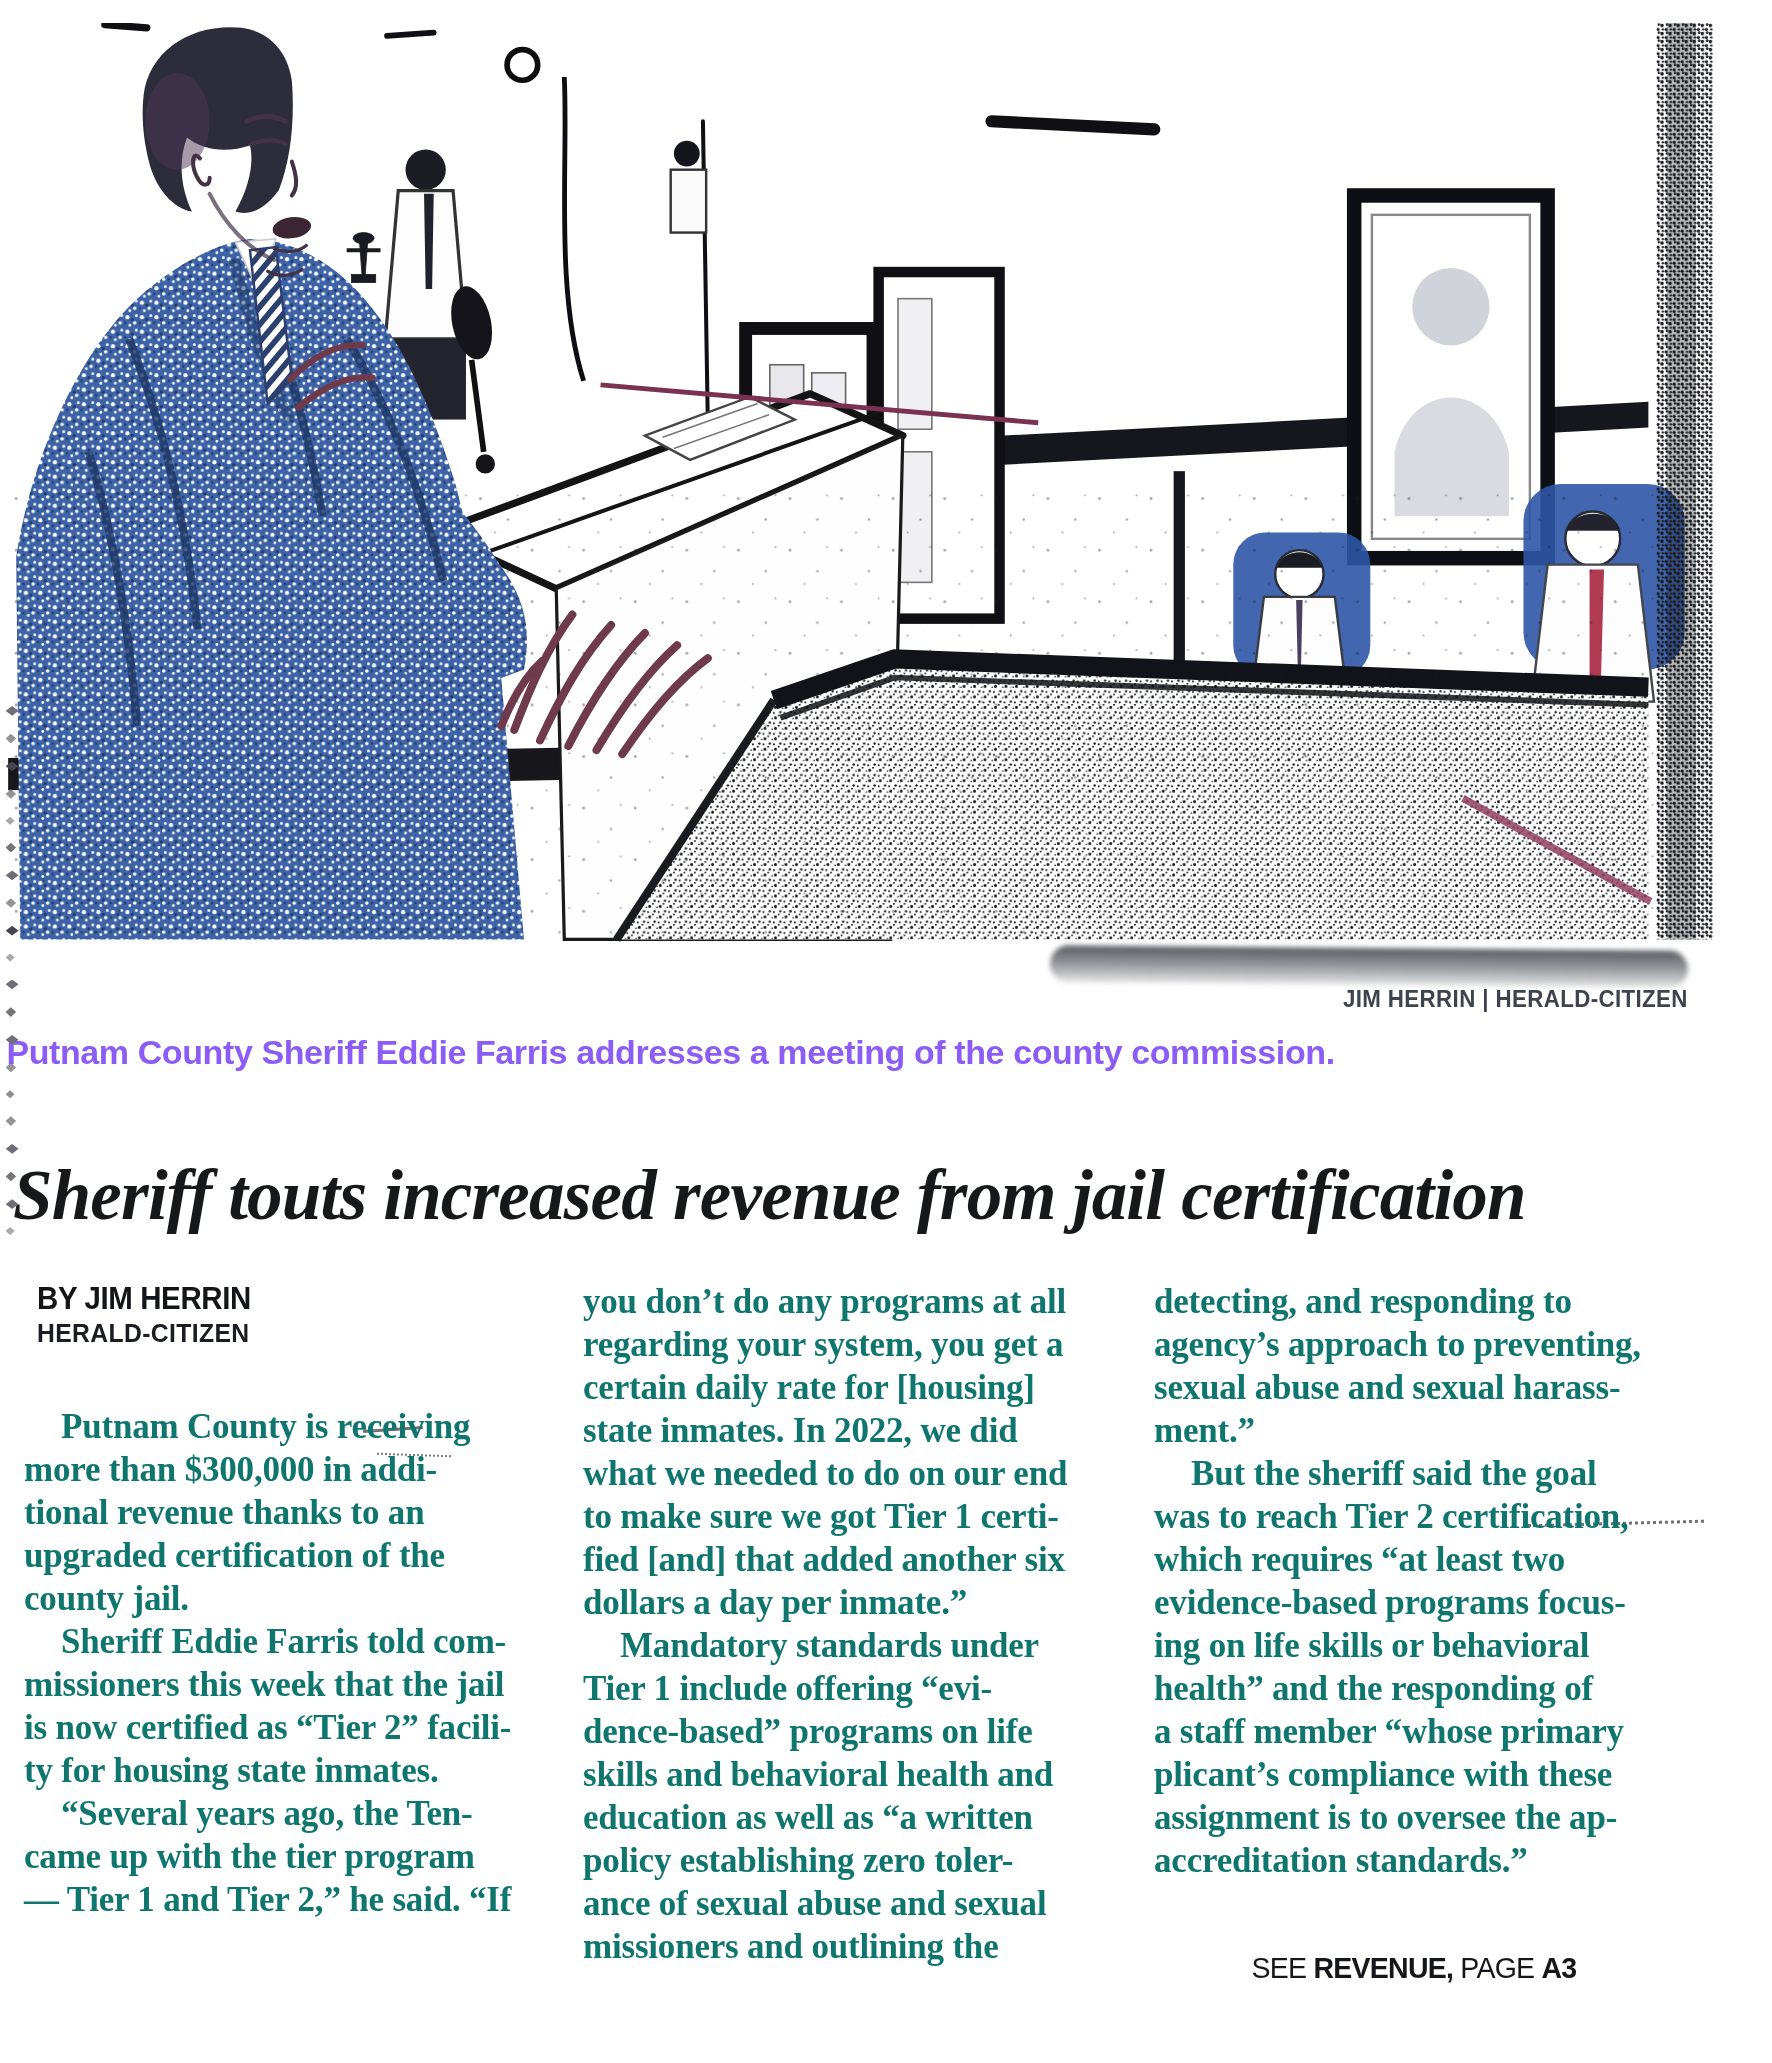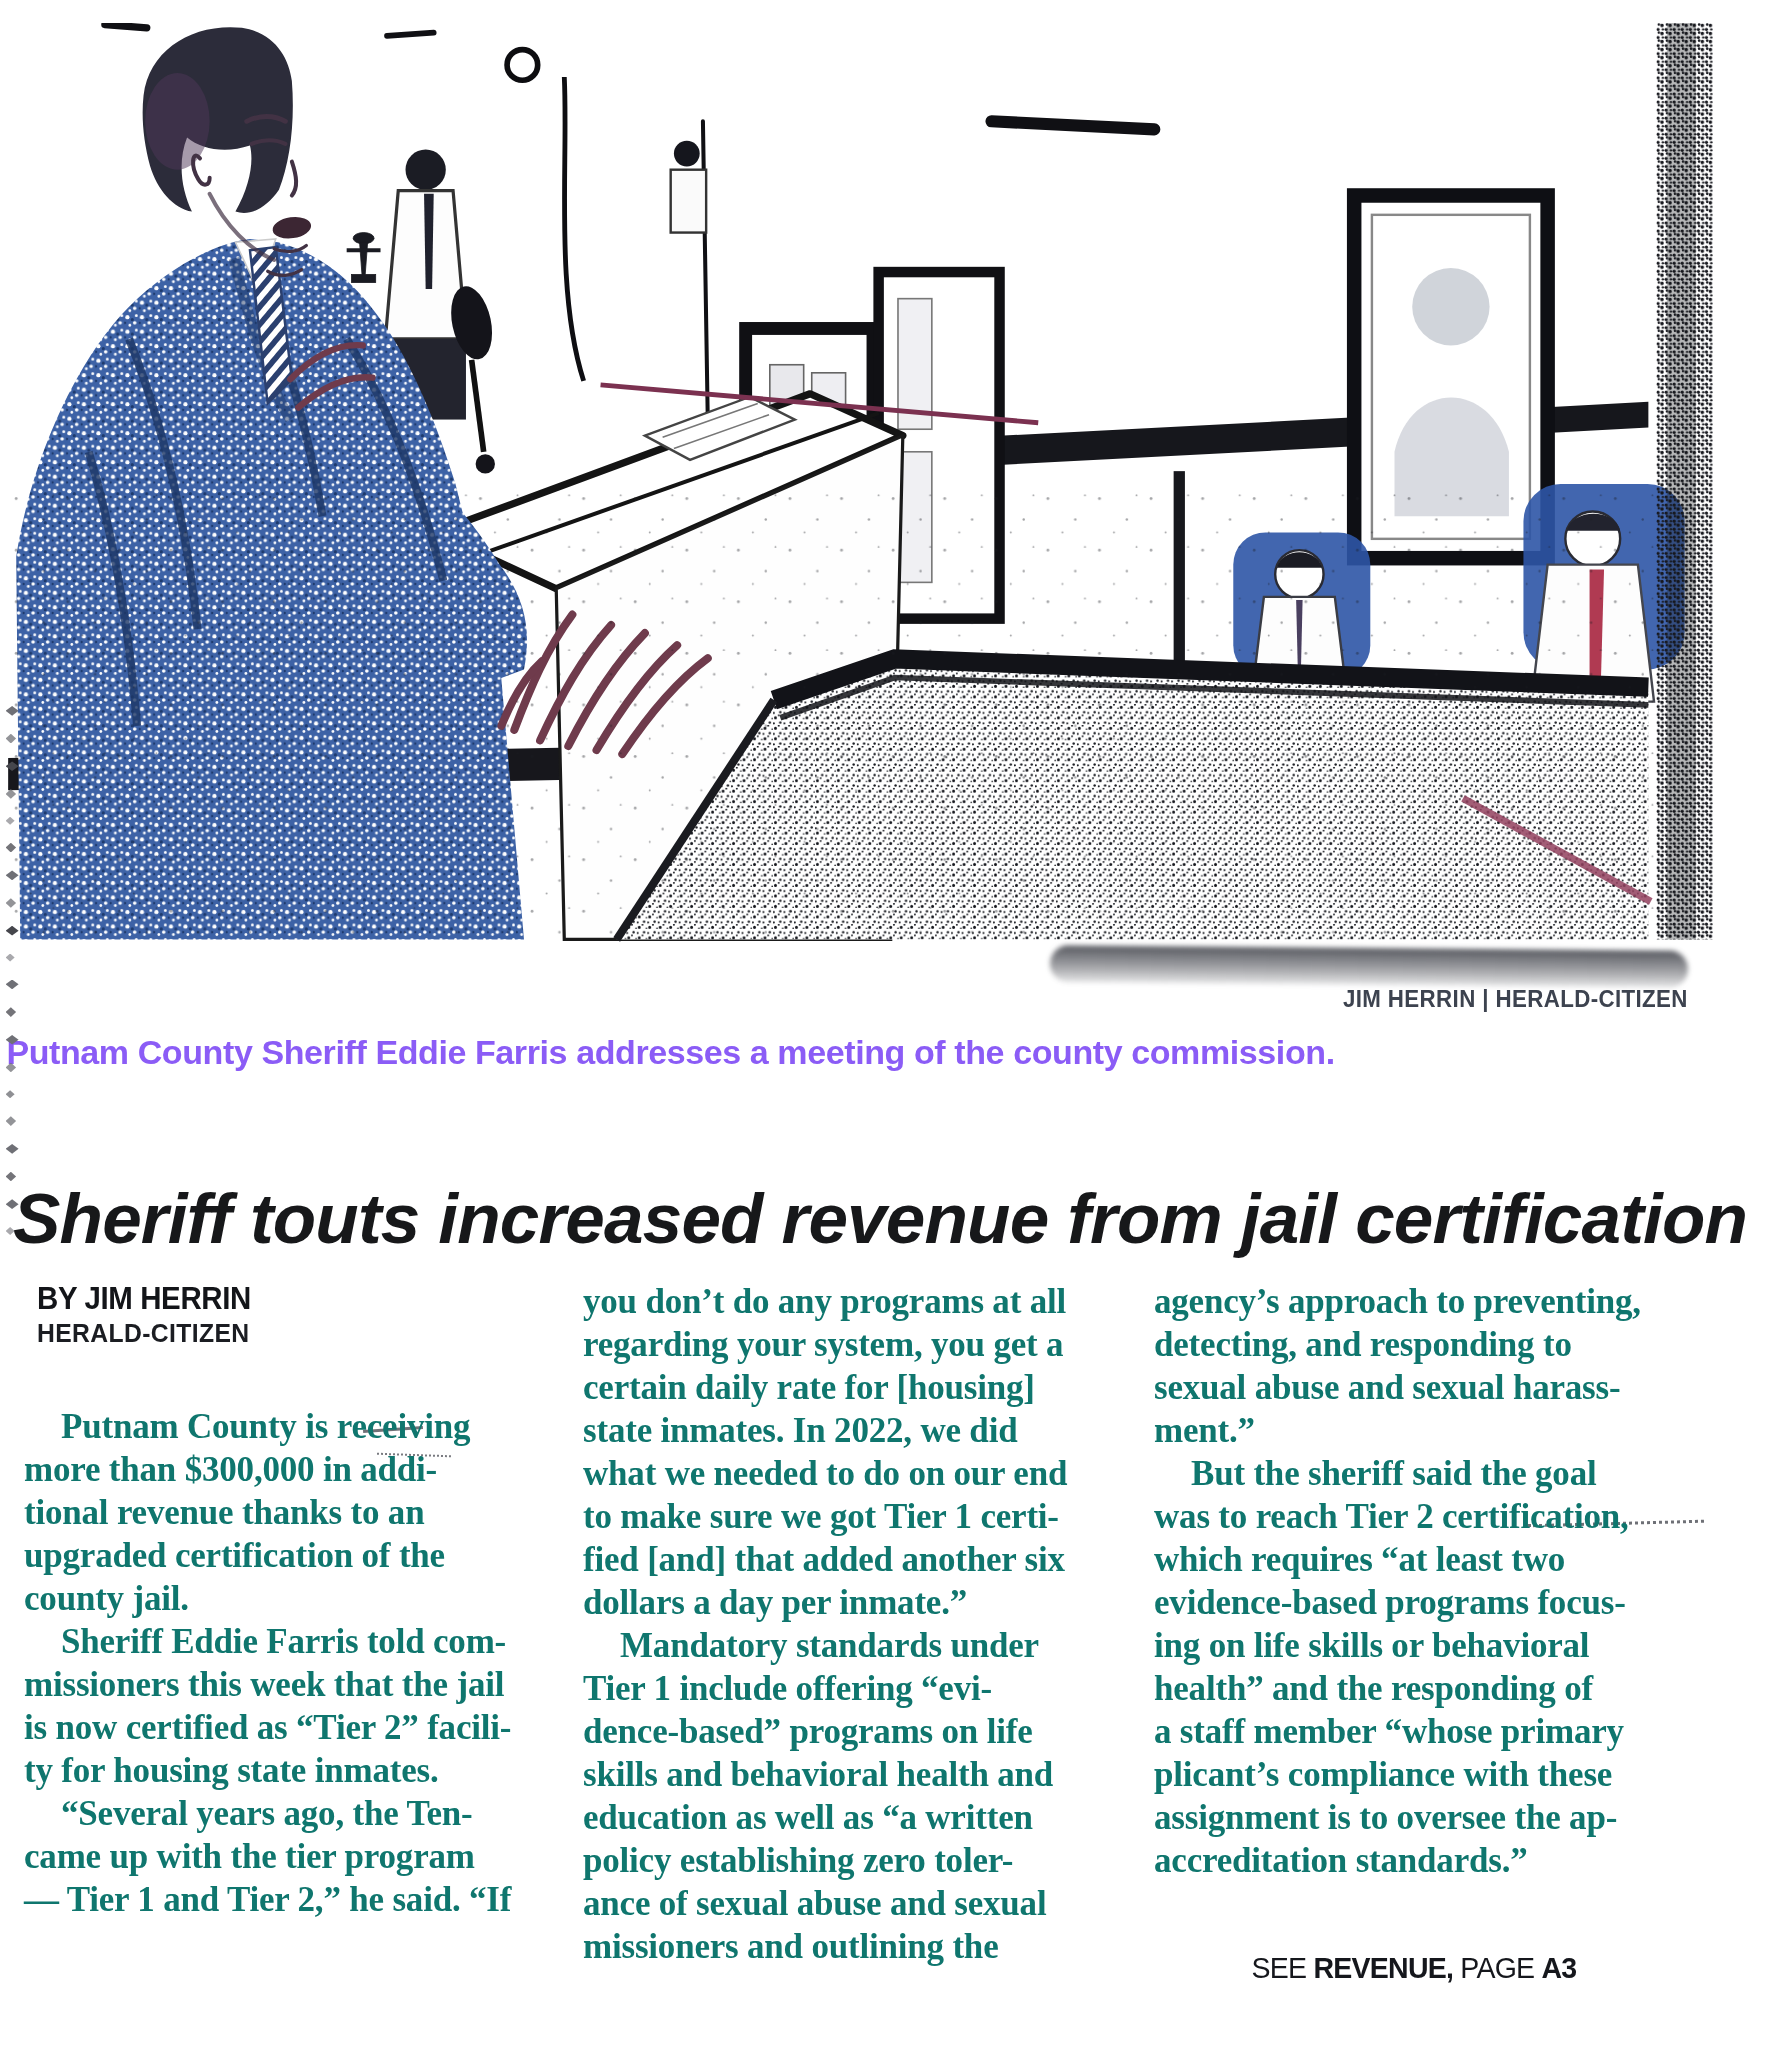--- a/index.html
+++ b/index.html
@@ -33,22 +33,22 @@
     font-family:"Liberation Sans", sans-serif;
     font-size:24px;font-weight:600;color:#3d434f;letter-spacing:0.4px;
     transform:scaleX(.93);transform-origin:right center;white-space:nowrap;
   }
   .caption{
     position:absolute;left:6.4px;top:1033px;width:1709px;
     font-family:"Liberation Sans", sans-serif;
     font-size:34px;font-weight:700;color:#8b5cf6;letter-spacing:-0.4px;white-space:nowrap;
   }
   .headline{
-    position:absolute;left:13px;top:1132px;width:1749px;
-    font-family:Liberation Sans, sans-serif;font-style:italic;font-weight:700;
+    position:absolute;left:13px;top:1108px;width:1749px;
+    font-family:Liberation Serif, serif;font-style:italic;font-weight:700;
     font-size:71px;line-height:1.1;color:#17181a;letter-spacing:-0.8px;white-space:nowrap;
   }
   
   .col{position:absolute;top:1280px;}
   #col1{left:24px;width:522px;}
   #col2{left:583px;width:530px;}
   #col3{left:1154px;width:520px;}
   .byline-block{text-align:left;margin-bottom:56px;}
   .byline{
     font-family:"Liberation Sans", sans-serif;font-size:31px;line-height:37px;
@@ -336,22 +336,22 @@
       <span class="line">skills and behavioral health and</span>
       <span class="line">education as well as “a written</span>
       <span class="line">policy establishing zero toler-</span>
       <span class="line">ance of sexual abuse and sexual</span>
       <span class="line">missioners and outlining the</span>
     </p>
 </div>
 
 <div class="col" id="col3">
   <p class="para">
+      <span class="line">detecting, and responding to</span>
       <span class="line">agency’s approach to preventing,</span>
-      <span class="line">detecting, and responding to</span>
       <span class="line">sexual abuse and sexual harass-</span>
       <span class="line">ment.”</span>
     </p>
   <p class="para indent">
       <span class="line">But the sheriff said the goal</span>
       <span class="line">was to reach Tier 2 certification,</span>
       <span class="line">which requires “at least two</span>
       <span class="line">evidence-based programs focus-</span>
       <span class="line">ing on life skills or behavioral</span>
       <span class="line">health” and the responding of</span>

